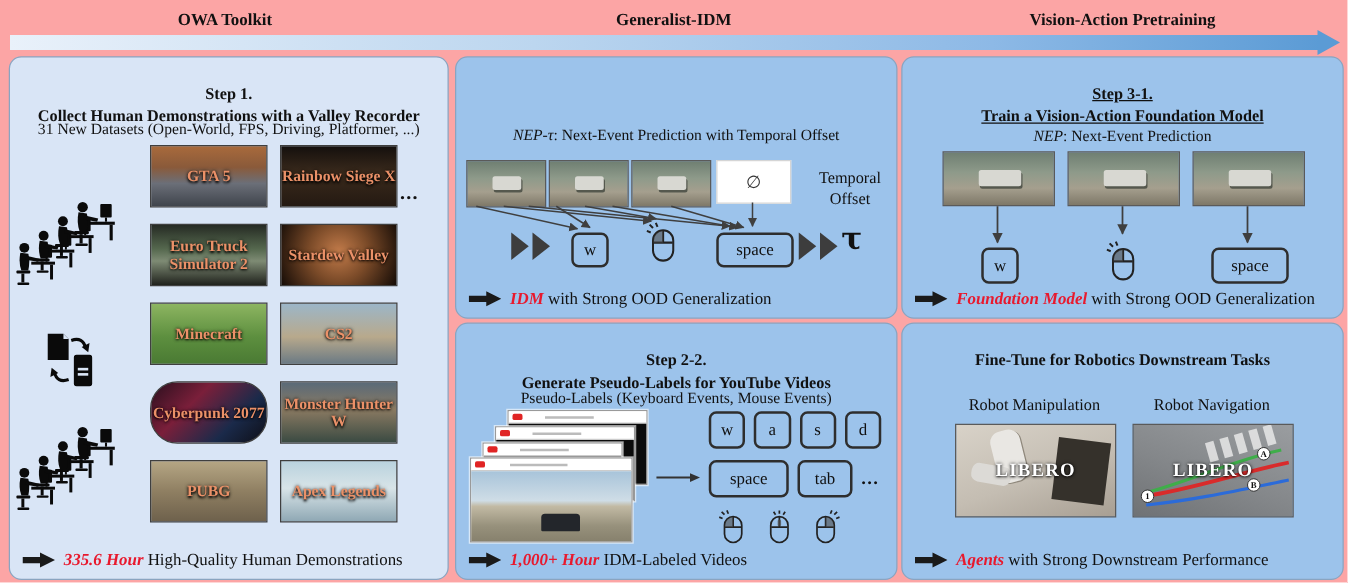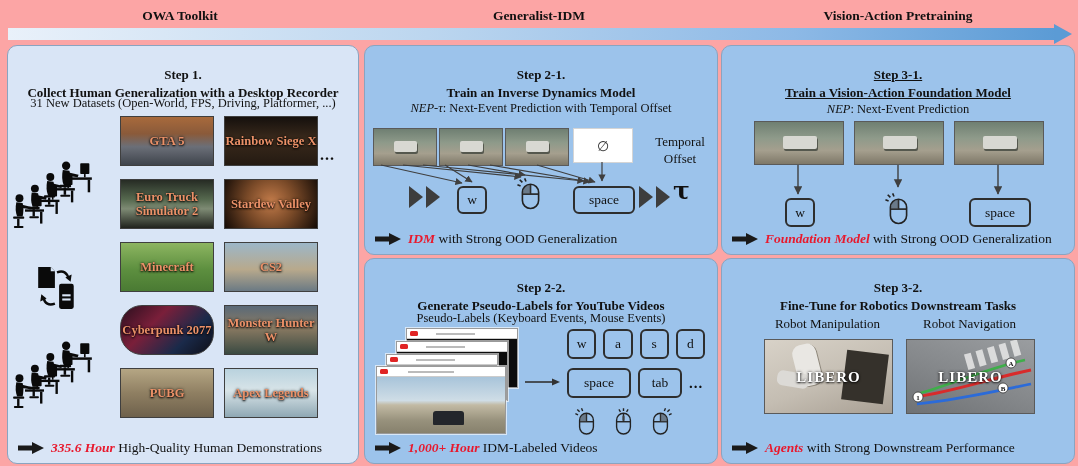--- a/index.html
+++ b/index.html
@@ -139,21 +139,21 @@
     <div class="hdr-col c1">OWA Toolkit</div>
     <div class="hdr-col c2">Generalist-IDM</div>
     <div class="hdr-col c3">Vision-Action Pretraining</div>
   </div>
   <div class="tl-bar"></div>
   <div class="tl-head"></div>
 
   <section class="box light" id="box1">
     <div class="step-title">
       <div>Step 1.</div>
-      <div>Collect Human Generalization with a Desktop Recorder</div>
+      <div>Collect Human Demonstrations with a Valley Recorder</div>
     </div>
     <div class="sub" style="top:50px">31 New Datasets (Open-World, FPS, Driving, Platformer, ...)</div>
 
     <svg class="icon-abs" style="left:4px;top:112px" width="102" height="82" viewBox="0 0 105 85">
       <use href="#person-desk" transform="translate(0,36) scale(0.82)"></use>
       <use href="#person-desk" transform="translate(16,26) scale(0.82)"></use>
       <use href="#person-desk" transform="translate(32,14) scale(0.82)"></use>
       <use href="#person-desk" transform="translate(48,2) scale(0.86)"></use>
     </svg>
 
@@ -212,24 +212,20 @@
 
     <div class="result">
       <svg width="26" height="14" viewBox="0 0 26 14">
           <use href="#black-arrow"></use>
         </svg>
       <span><span class="red">335.6 Hour</span><span> High-Quality Human Demonstrations</span></span>
     </div>
   </section>
 
   <section class="box blue" id="box21">
-    <div class="step-title">
-      <div>Step 2-1.</div>
-      <div>Train an Inverse Dynamics Model</div>
-    </div>
     <div class="sub" style="top:55px">
       <span class="em">NEP-τ</span><span>: Next-Event Prediction with Temporal Offset</span>
     </div>
 
     <div class="frame" style="left:8px;top:82px;width:62px;height:36px"></div>
     <div class="frame" style="left:74px;top:82px;width:62px;height:36px"></div>
     <div class="frame" style="left:140px;top:82px;width:62px;height:36px"></div>
     <div class="emptybox" style="left:208px;top:82px;width:58px;height:33px">
       <span>∅</span>
     </div>
@@ -407,21 +403,20 @@
     <div class="result">
       <svg width="26" height="14" viewBox="0 0 26 14">
           <use href="#black-arrow"></use>
         </svg>
       <span><span class="red">Foundation Model</span><span> with Strong OOD Generalization</span></span>
     </div>
   </section>
 
   <section class="box blue" id="box32">
     <div class="step-title">
-      <div>Step 3-2.</div>
       <div>Fine-Tune for Robotics Downstream Tasks</div>
     </div>
     <div class="task-label" style="left:42px;top:57px;width:127px">Robot Manipulation</div>
     <div class="task-label" style="left:184px;top:57px;width:127px">Robot Navigation</div>
 
     <div class="rimg libero-bg" style="left:42px">
       <div class="libero-darkbox"></div>
       <div class="libero-arm1"></div>
       <div class="libero-arm2"></div>
       <div class="img-label">LIBERO</div>

